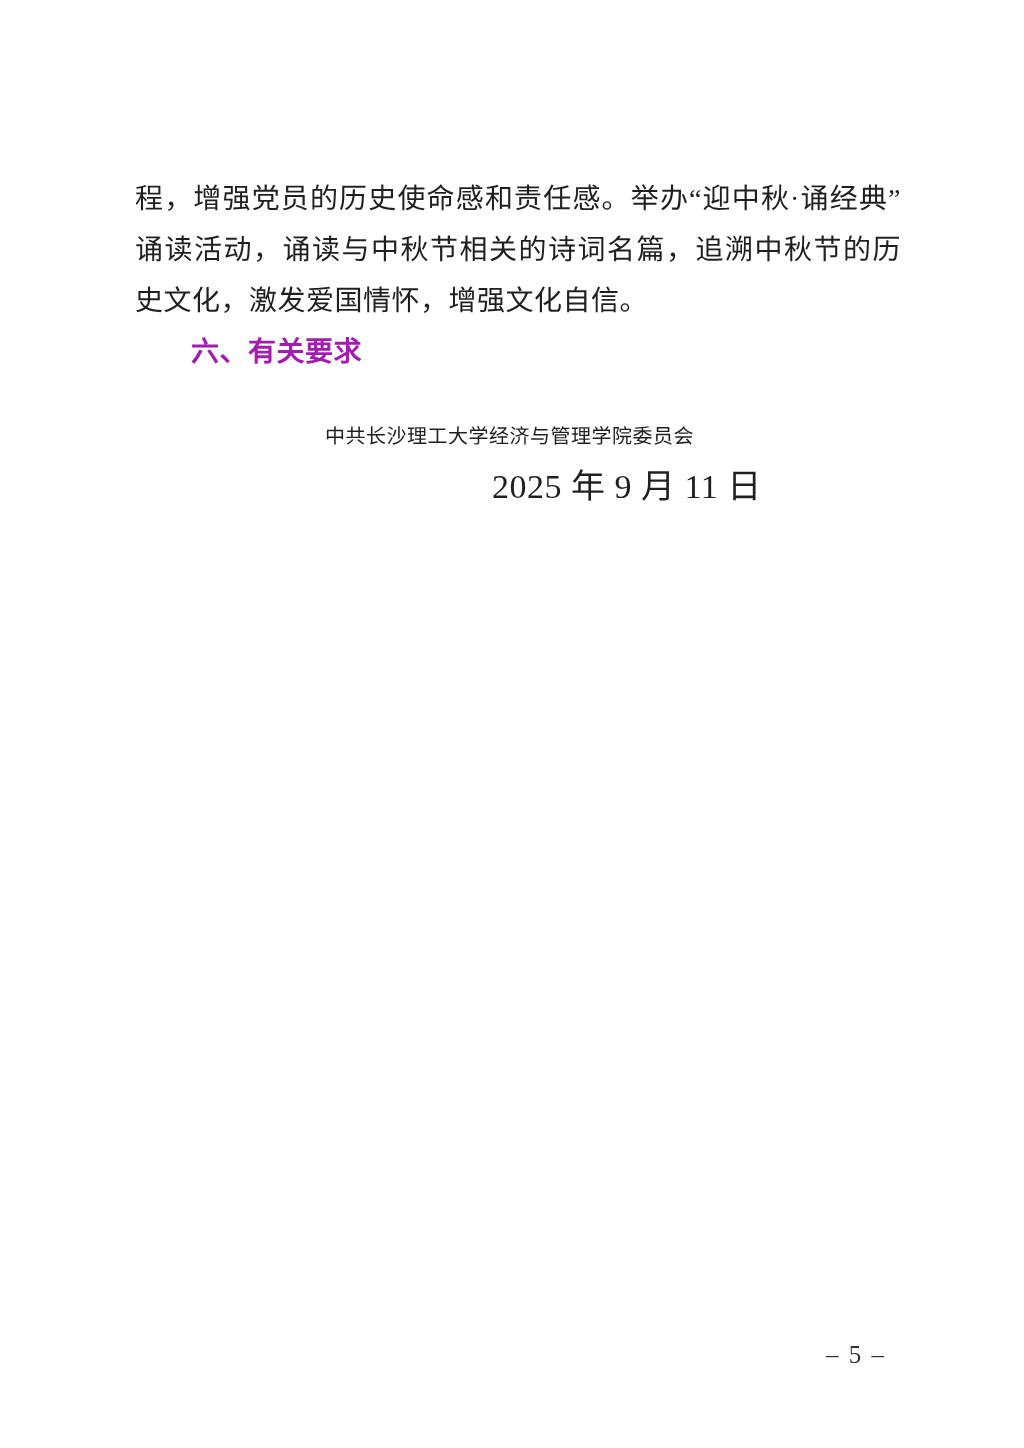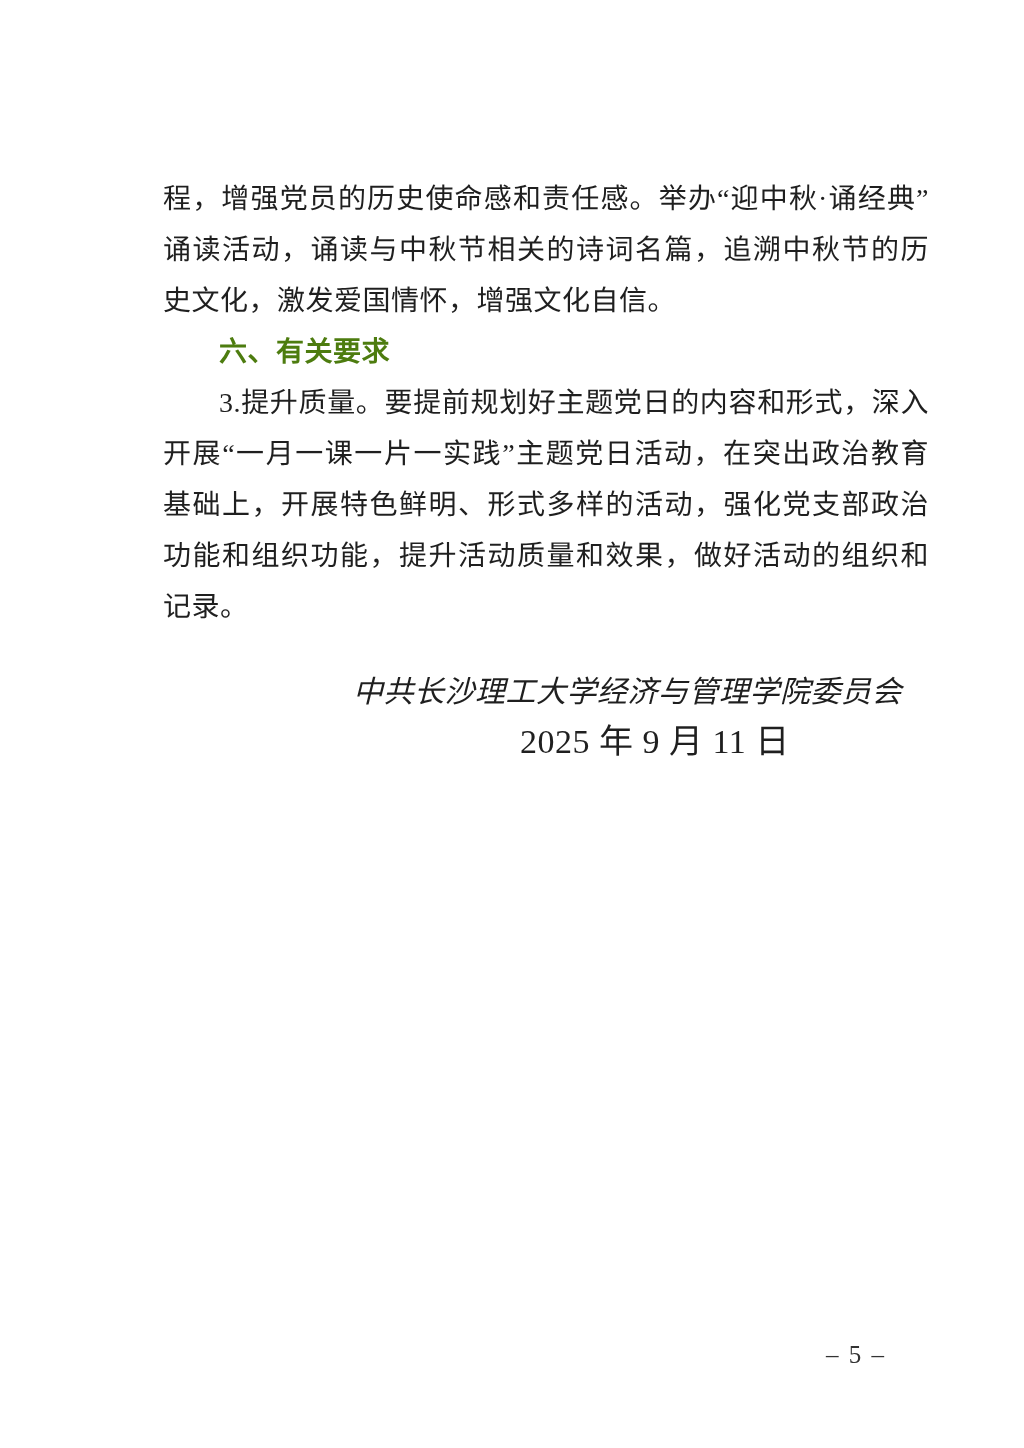--- a/index.html
+++ b/index.html
@@ -18,21 +18,20 @@
   .doc-page {
     position: absolute;
     inset: 0;
     background: #ffffff;
   }
   .content {
     position: absolute;
     left: 135px;
     top: 173px;
     width: 766px;
-    margin-left: 28px;
   }
   .body-text {
     font-size: 28px;
     line-height: 51px;
     text-align: justify;
     letter-spacing: 0.5px;
   }
   p.body-para {
     margin: 0;
     text-indent: 2em;
@@ -40,32 +39,31 @@
   p.continuation {
     text-indent: 0;
   }
   .section-heading {
     margin: 0;
     font-family: "Liberation Sans", "DejaVu Sans", sans-serif;
     font-weight: 700;
     font-size: 28px;
     line-height: 51px;
     text-indent: 2em;
-    color: #4d7c0f;
+    color: #a21caf;
   }
   .signature-block {
     margin-top: 34px;
   }
   .signature-line {
     margin: 0 0 0 190px;
-    font-size: 30px;
+    font-size: 20px;
     line-height: 51px;
     letter-spacing: 0.5px;
     white-space: nowrap;
-    font-style: italic;
   }
   .date-line {
     margin: 6px 0 0 357px;
     font-size: 34px;
     line-height: 38px;
     letter-spacing: 0.5px;
     white-space: nowrap;
   }
   .page-number {
     position: absolute;
@@ -83,21 +81,20 @@
 
 <div class="doc-page">
   <div class="content body-text">
 
     <p class="body-para continuation">程，增强党员的历史使命感和责任感。举办“迎中秋·诵经典”诵读活动，诵读与中秋节相关的诗词名篇，追溯中秋节的历史文化，激发爱国情怀，增强文化自信。</p>
 
     <h2 class="section-heading">六、有关要求</h2>
 
 
 
-    <p class="body-para">3.提升质量。要提前规划好主题党日的内容和形式，深入开展“一月一课一片一实践”主题党日活动，在突出政治教育基础上，开展特色鲜明、形式多样的活动，强化党支部政治功能和组织功能，提升活动质量和效果，做好活动的组织和记录。</p>
 
     <div class="signature-block">
       <p class="signature-line">中共长沙理工大学经济与管理学院委员会</p>
       <p class="date-line">2025 年 9 月 11 日</p>
     </div>
 
   </div>
 
   <div class="page-number">– 5 –</div>
 </div>

